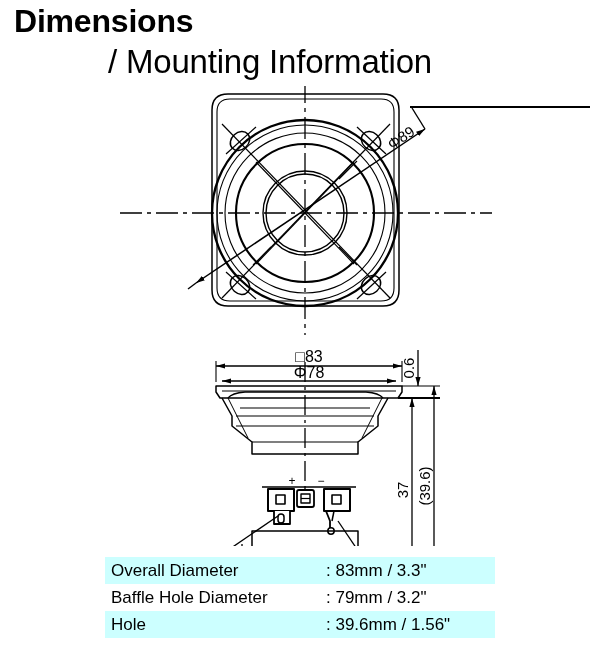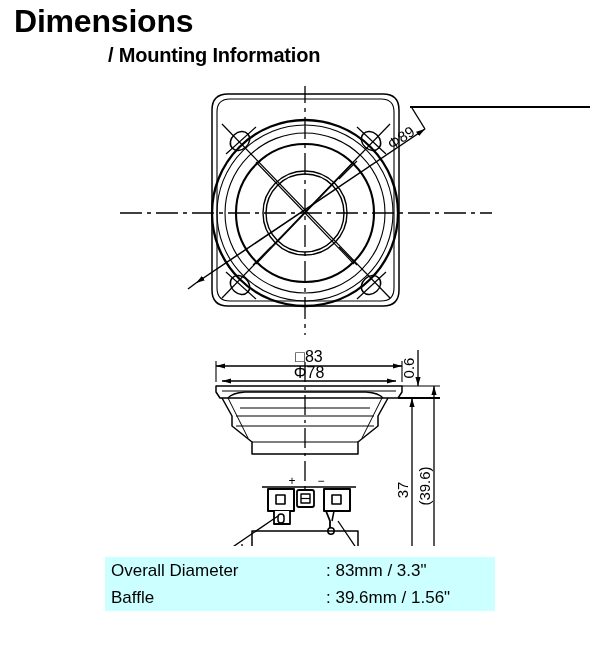--- a/index.html
+++ b/index.html
@@ -28,22 +28,22 @@
     left: 14px; top: 4px;
     font-size: 32px;
     font-weight: bold;
     letter-spacing: -0.2px;
     line-height: 1.1;
     white-space: nowrap;
   }
   .title-line2 {
     position: absolute;
     left: 108px; top: 44px;
-    font-size: 20px;
-    font-weight: bold;
+    font-size: 33px;
+    font-weight: normal;
     letter-spacing: -0.2px;
     line-height: 1.1;
     white-space: nowrap;
   }
 
   
   #drawing-area {
     position: absolute;
     left: 0; top: 86px;
     width: 600px;
@@ -270,18 +270,22 @@
   </g>
 </svg>
 </div>
 
 <table id="spec-table">
   <tbody>
     <tr class="shade" style="background: rgb(204, 255, 255);">
       <td class="label-cell">Overall Diameter</td>
       <td class="val">: 83mm / 3.3"</td>
     </tr>
+    <tr class="plain" style="background: rgb(255, 255, 255);">
+      <td class="label-cell">Baffle Hole Diameter</td>
+      <td class="val">: 79mm / 3.2"</td>
+    </tr>
     <tr class="shade" style="background: rgb(204, 255, 255);">
-      <td class="label-cell">Baffle</td>
+      <td class="label-cell">Hole</td>
       <td class="val">: 39.6mm / 1.56"</td>
     </tr>
   </tbody>
 </table>
 
 </body></html>

